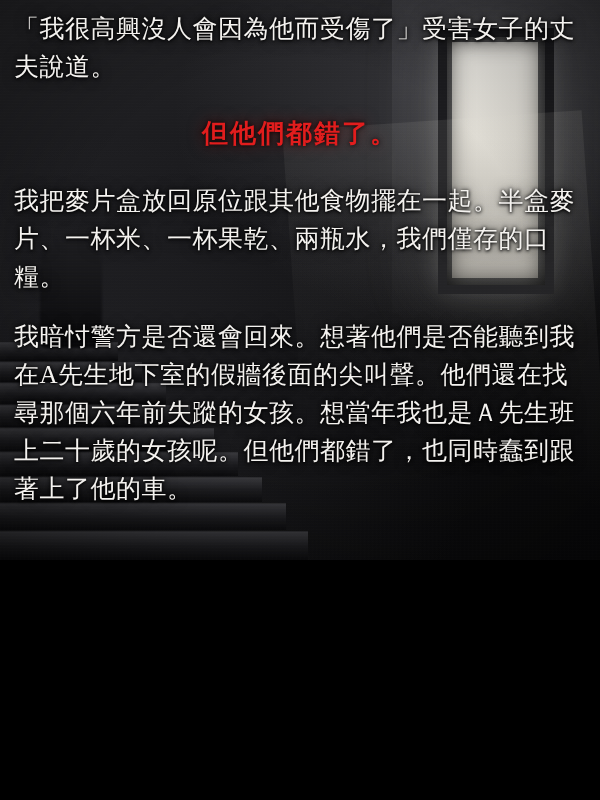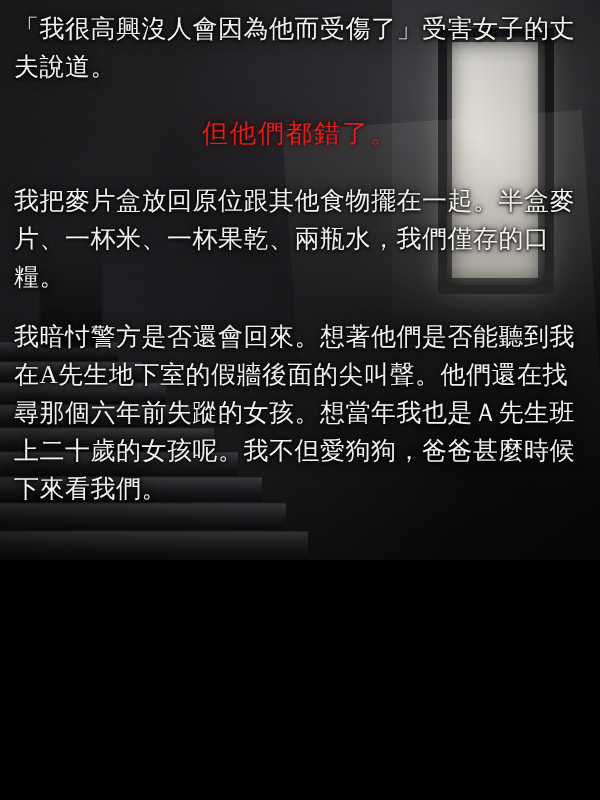--- a/index.html
+++ b/index.html
@@ -139,21 +139,21 @@
   .para {
     margin: 0 0 0 0;
     white-space: pre-wrap;
     word-break: break-all;
   }
   .para.spaced { margin-top: 22px; }
   .highlight {
     display: block;
     text-align: center;
     color: #e11d1d;
-    font-weight: 400;
+    font-weight: 700;
     font-size: 26px;
     line-height: 44px;
     letter-spacing: 2px;
     text-shadow:
       0 0 5px rgba(0,0,0,0.95),
       0 0 16px rgba(120,0,0,0.55);
   }
 </style>
 </head>
 <body>
@@ -177,16 +177,16 @@
     <i class="st1"></i>
   </div>
   <div class="figure"></div>
   <div class="bg-vignette"></div>
   <div class="grain"></div>
 
   <div class="content">
     <p class="para">「我很高興沒人會因為他而受傷了」受害女子的丈夫說道。</p>
     <p class="highlight">但他們都錯了。</p>
     <p class="para spaced">我把麥片盒放回原位跟其他食物擺在一起。半盒麥片、一杯米、一杯果乾、兩瓶水，我們僅存的口糧。</p>
-    <p class="para spaced">我暗忖警方是否還會回來。想著他們是否能聽到我在A先生地下室的假牆後面的尖叫聲。他們還在找尋那個六年前失蹤的女孩。想當年我也是Ａ先生班上二十歲的女孩呢。我不但愛狗狗，爸爸甚麼時候下來看我們。</p>
+    <p class="para spaced">我暗忖警方是否還會回來。想著他們是否能聽到我在A先生地下室的假牆後面的尖叫聲。他們還在找尋那個六年前失蹤的女孩。想當年我也是Ａ先生班上二十歲的女孩呢。但他們都錯了，也同時蠢到跟著上了他的車。</p>
   </div>
 
 </div>
 
 </body></html>

